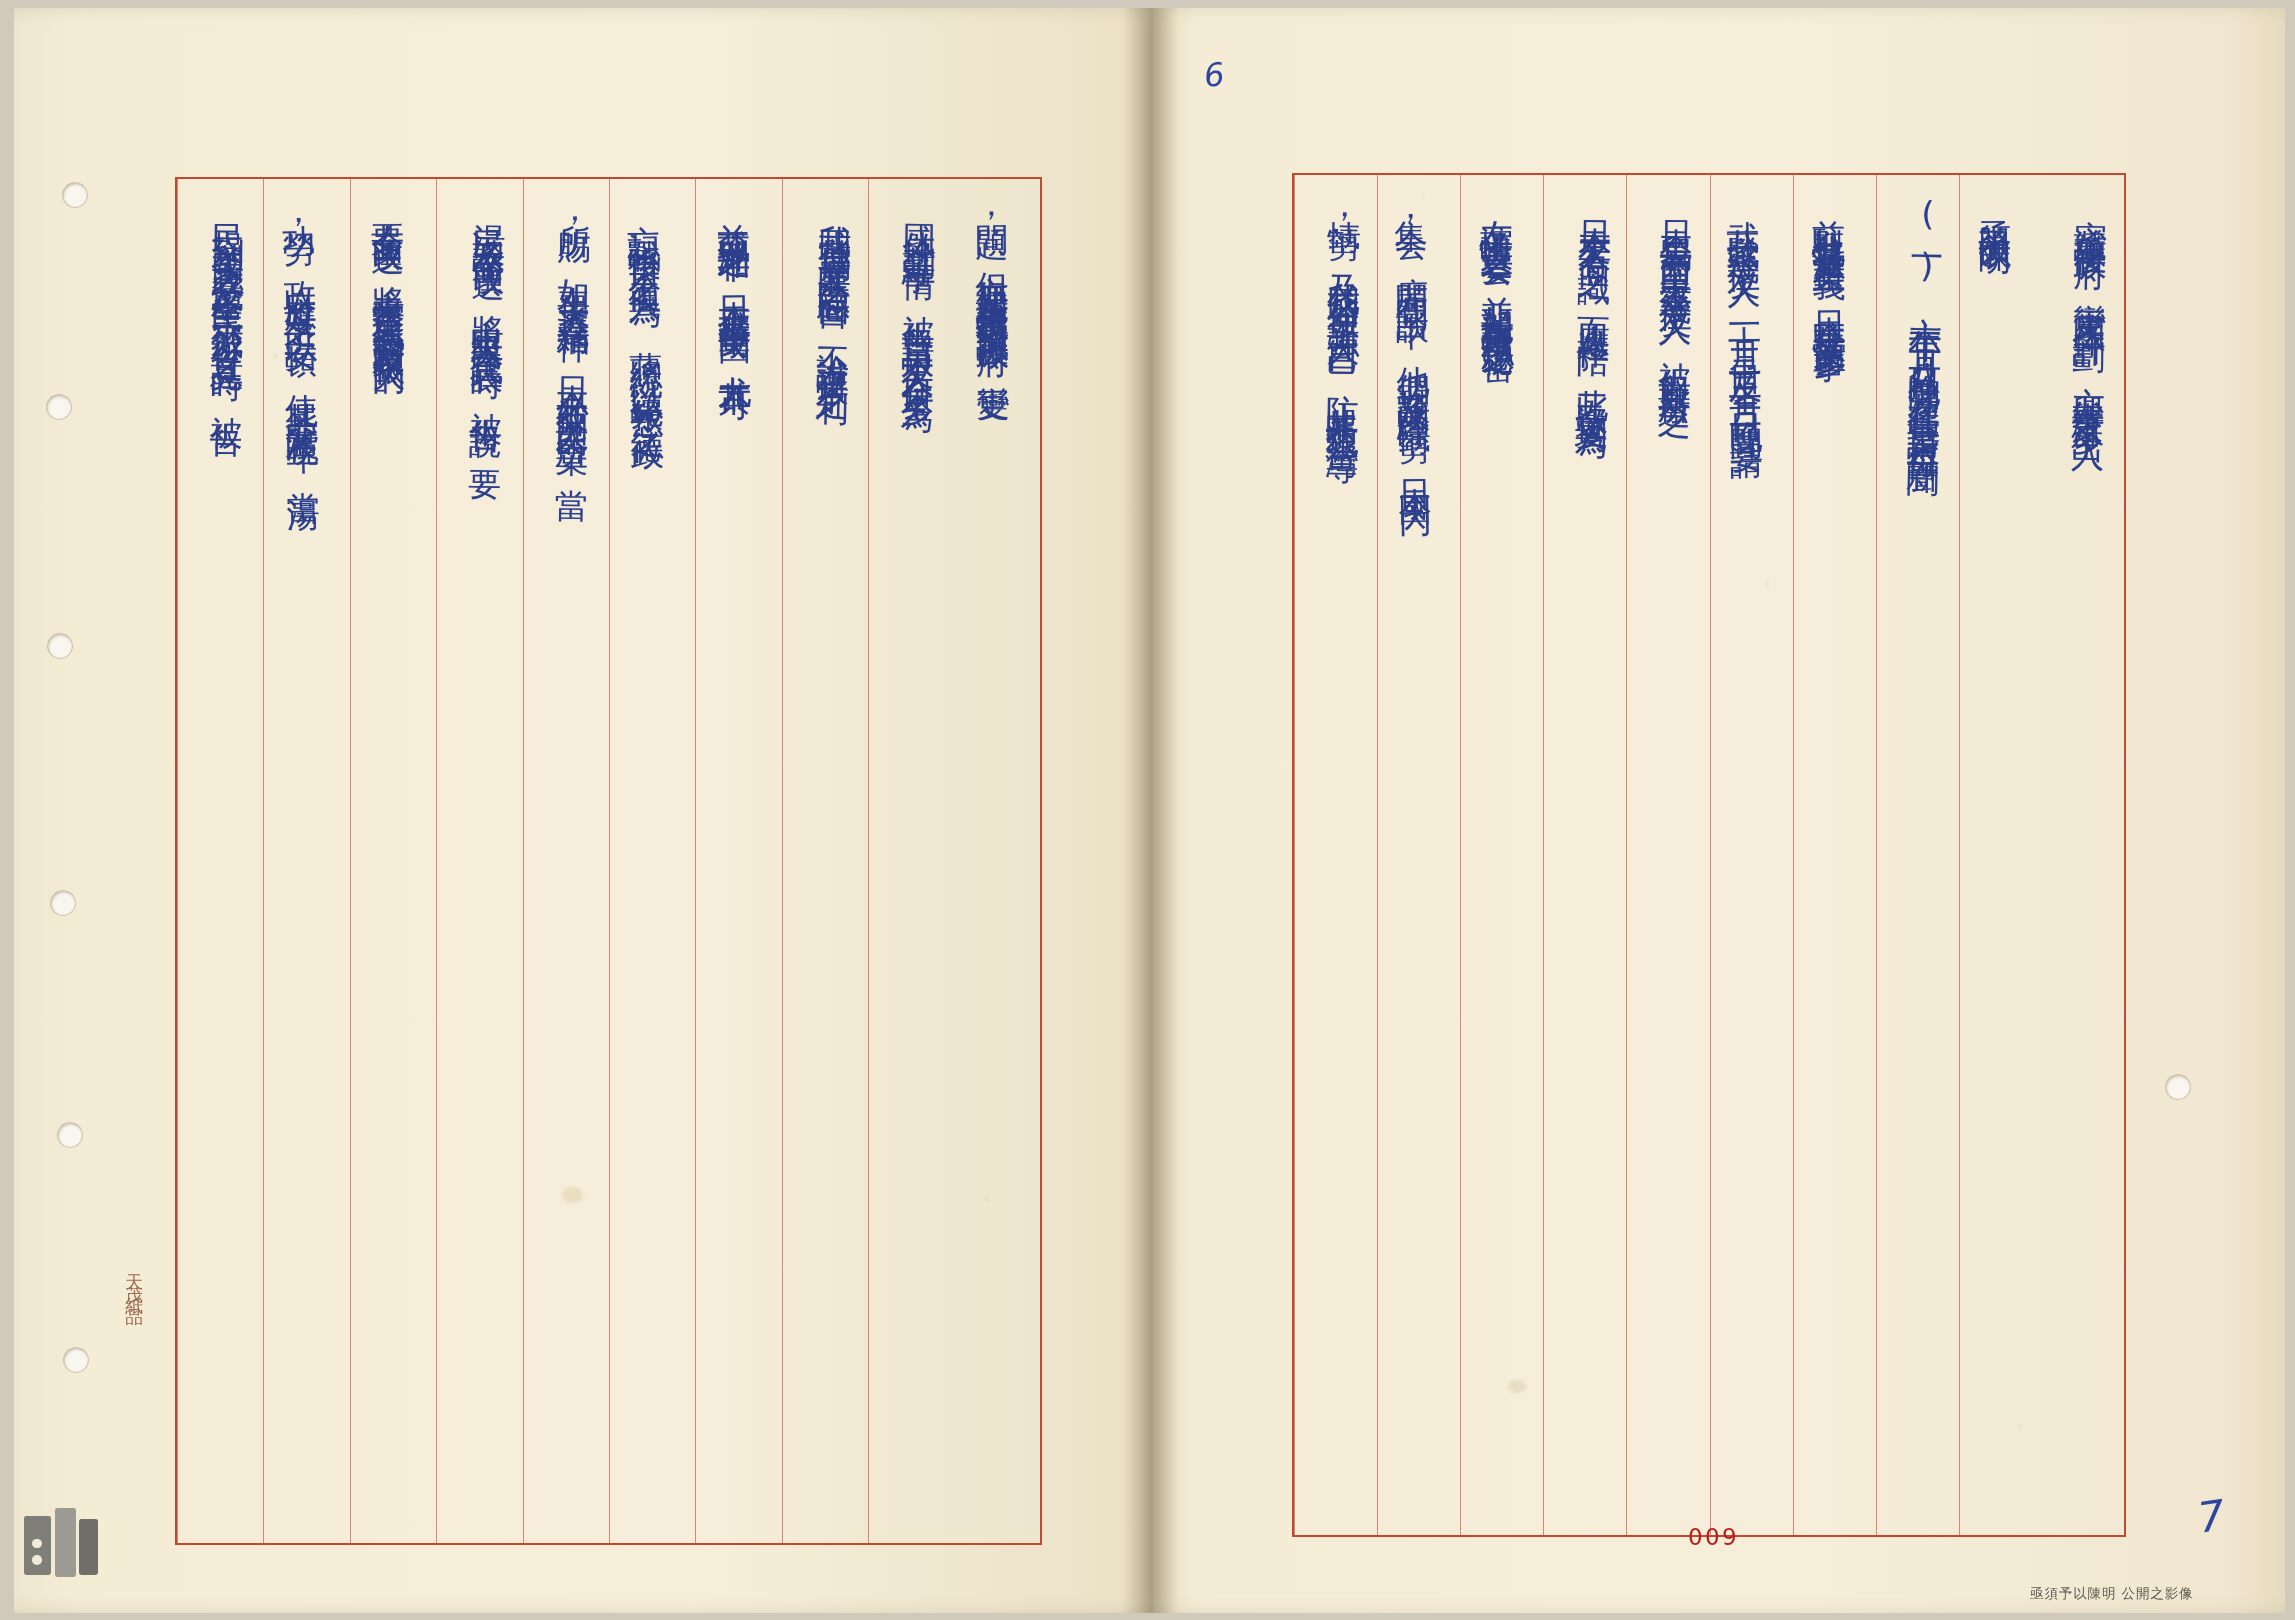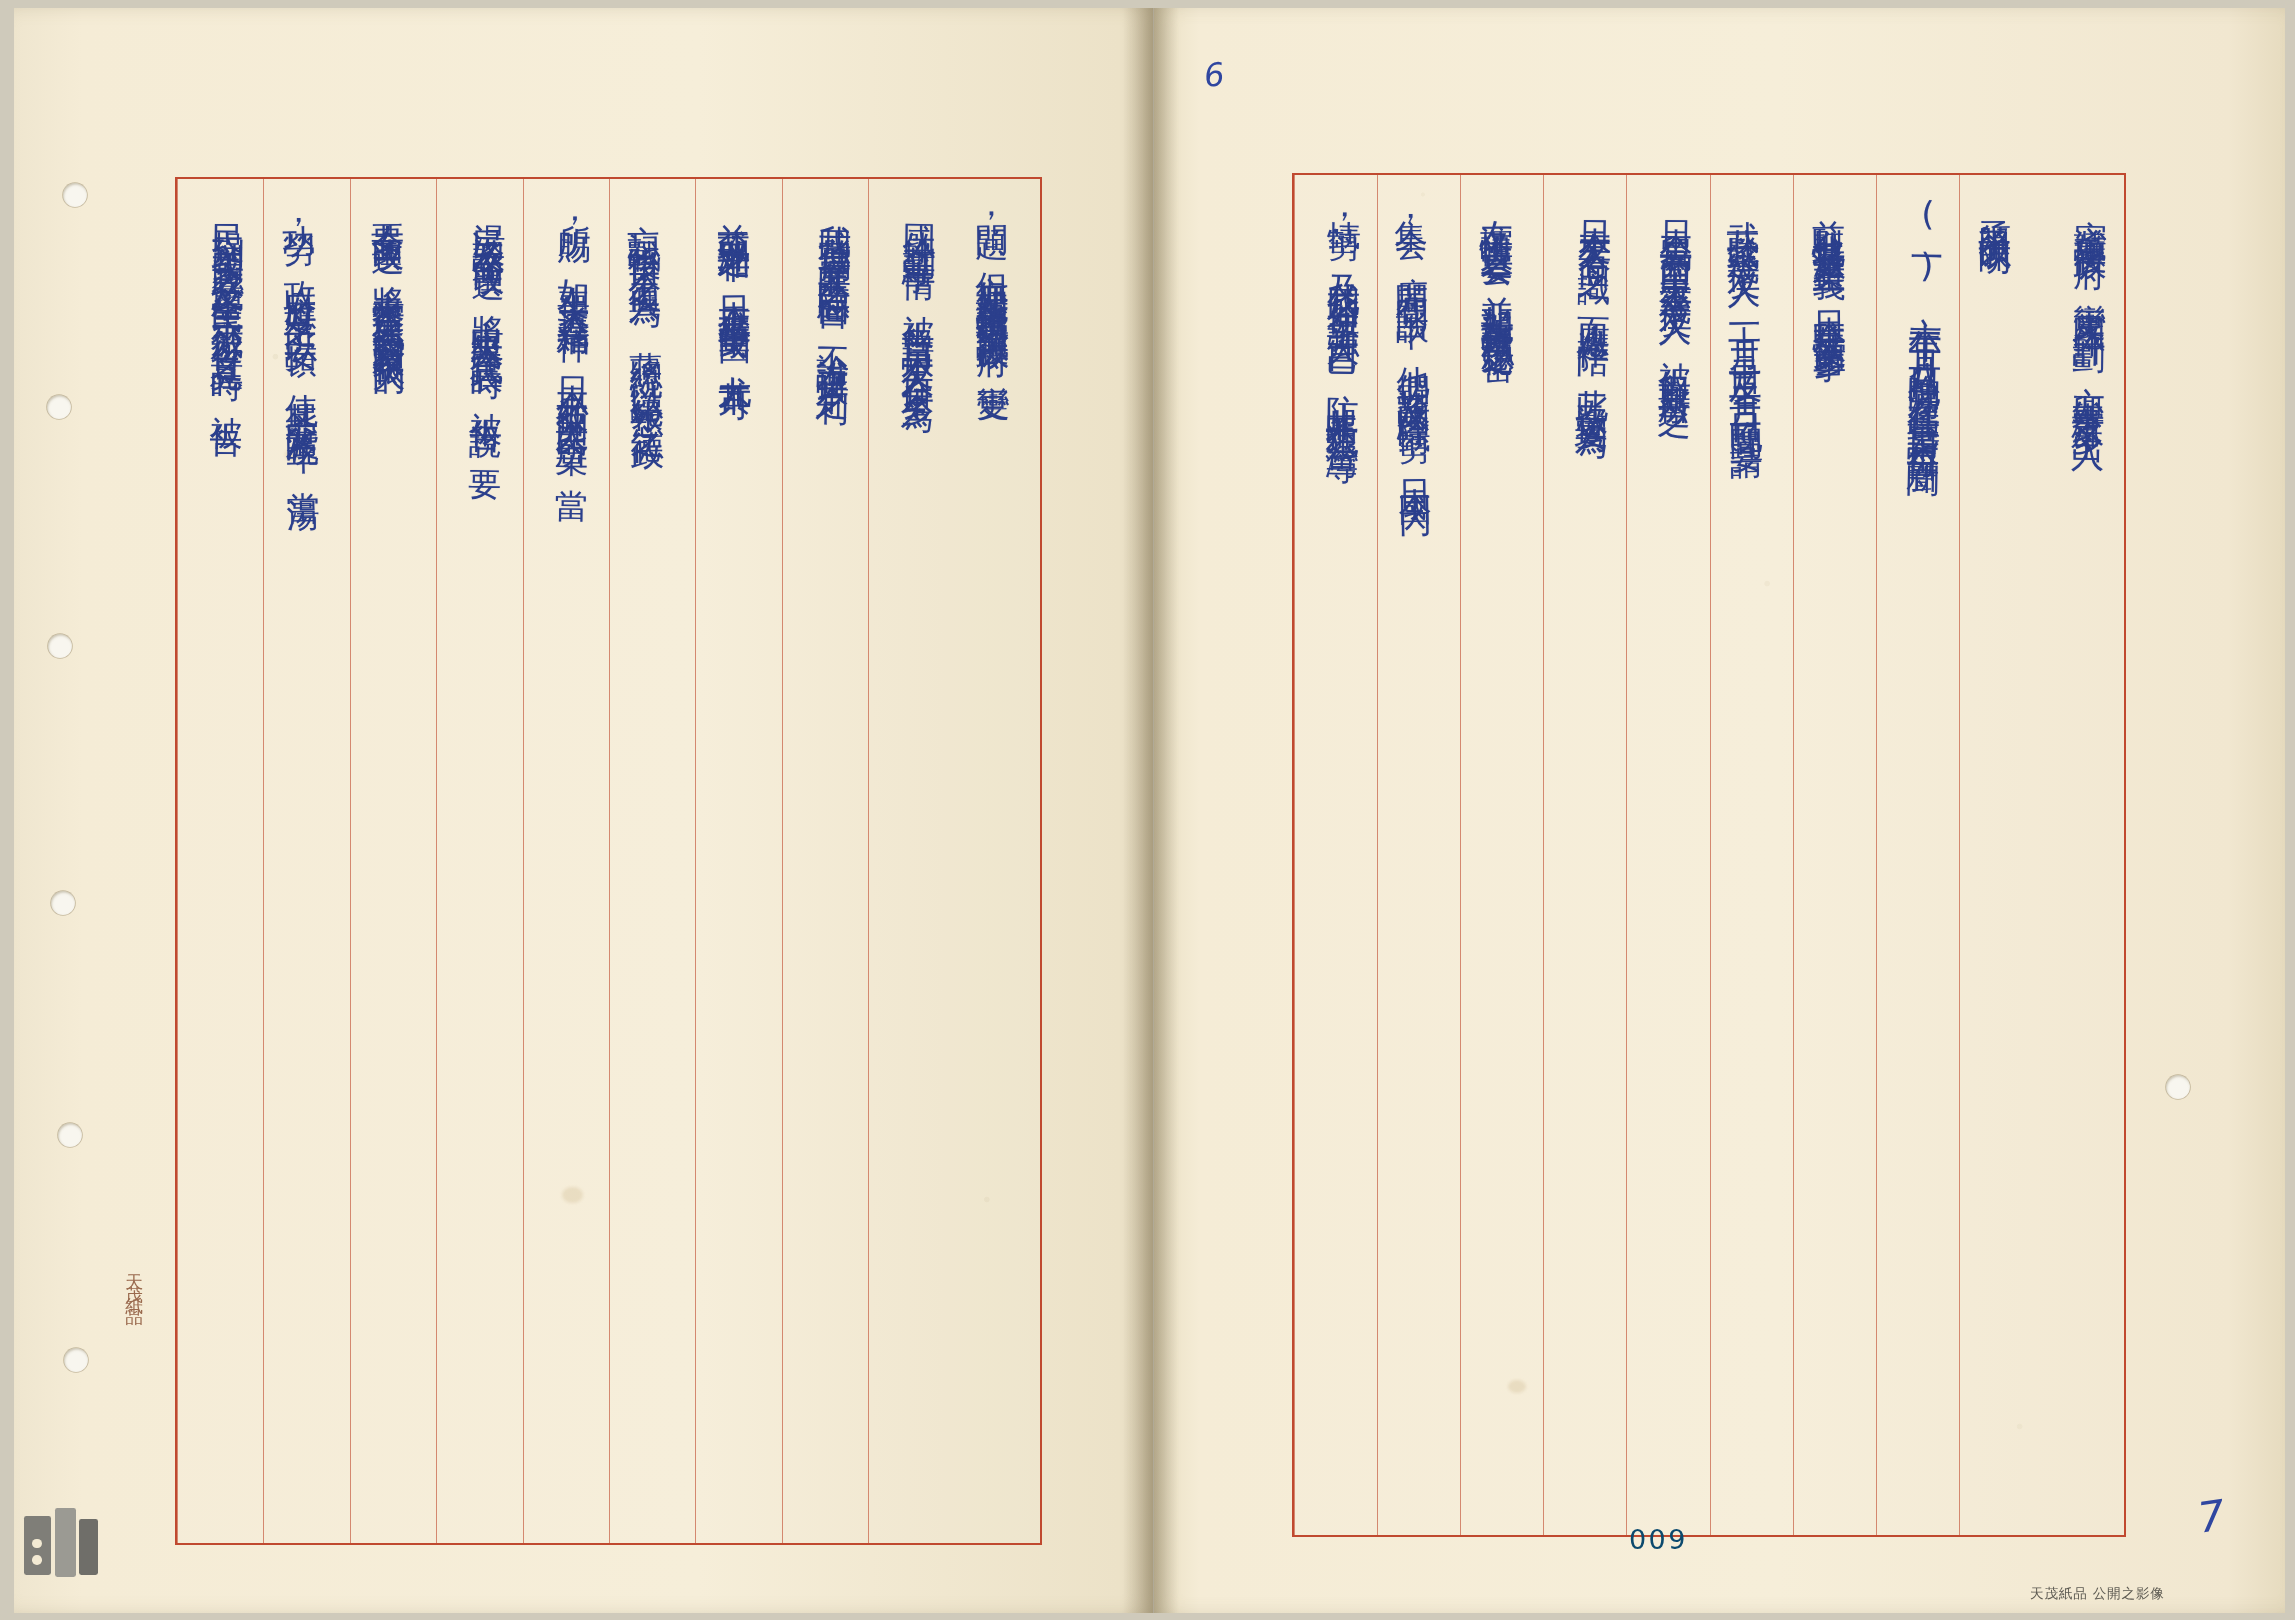--- a/index.html
+++ b/index.html
@@ -125,23 +125,23 @@
     font-style: italic;
   }
   #page-num-bottom-right {
     left: 2198px; top: 1492px;
     font-size: 42px;
     color: #2f46a0;
     transform: rotate(-8deg);
     font-style: italic;
   }
   #stamp-number {
-    left: 1629px; top: 1524px;
-    font-size: 27px;
-    color: #0c4a6e;
+    left: 1688px; top: 1524px;
+    font-size: 23px;
+    color: #b91c1c;
     letter-spacing: 2.4px;
   }
 
   
   #maker-mark {
     position: absolute;
     left: 122px; top: 1260px;
     writing-mode: vertical-rl;
     text-orientation: upright;
     font-size: 17.7px;
@@ -279,15 +279,15 @@
   <div class="note" id="stamp-number">009</div>
 
   <div id="archive-logo">
     <div class="block b1"></div>
     <div class="block b2"></div>
     <div class="block b3"></div>
     <div class="block dot"></div>
     <div class="block dot2"></div>
   </div>
 
-  <div id="footer-mark">天茂紙品 公開之影像</div>
+  <div id="footer-mark">亟須予以陳明 公開之影像</div>
 </div>
 
 
 </body></html>

